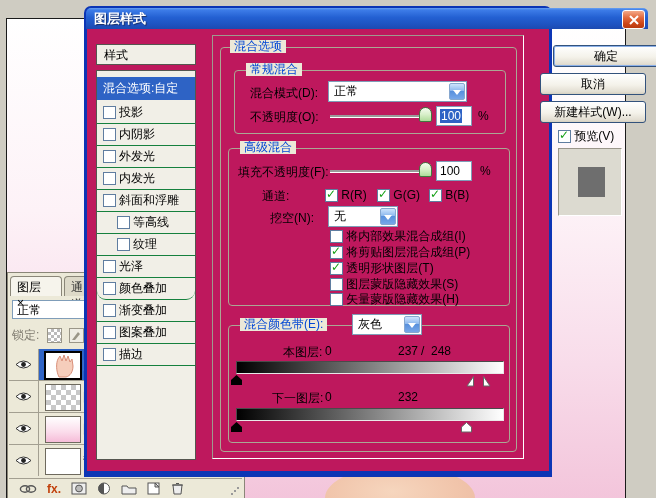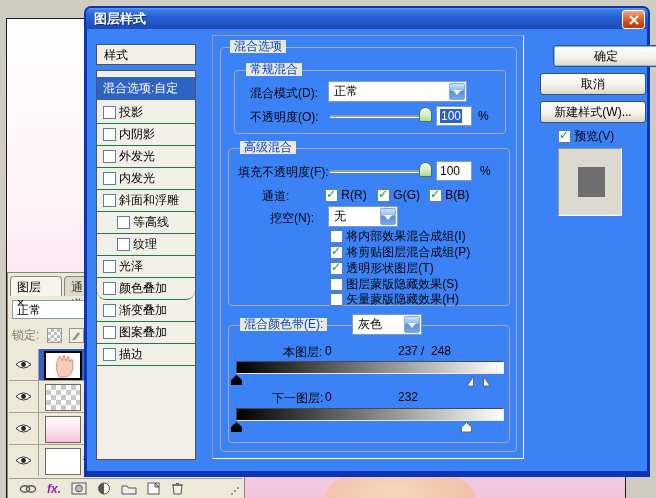--- a/index.html
+++ b/index.html
@@ -31,21 +31,21 @@
   .thumb.pinkgrad{background:linear-gradient(180deg,#ffffff 0%,#fbdceb 60%,#f6bcd8 100%);}
   .lrow .rowlabel{position:absolute;left:74px;top:8px;width:12px;overflow:hidden;white-space:nowrap;}
   #pal-bottom{position:absolute;left:1px;bottom:1px;width:233px;height:20px;border-top:1px solid #a39f91;
               background:#ece9d8;display:flex;align-items:center;gap:10px;padding-left:10px;box-sizing:border-box;}
   #pal-bottom svg{display:block;}
   .grip{position:absolute;right:2px;bottom:2px;width:10px;height:10px;
         background:radial-gradient(circle at 2px 8px,#999 1px,transparent 1.5px),
                    radial-gradient(circle at 5px 5px,#999 1px,transparent 1.5px),
                    radial-gradient(circle at 8px 2px,#999 1px,transparent 1.5px);}
   
-  #dialog{left:84px;top:6px;width:566px;height:471px;background:#3b82f6;
+  #dialog{left:84px;top:6px;width:468px;height:471px;background:#be185d;
           border:3px solid #0c35b5;border-bottom-width:6px;border-radius:7px 7px 0 0;box-sizing:border-box;}
   #titlebar{position:absolute;left:-1px;top:-1px;width:562px;height:21px;border-radius:5px 5px 0 0;
             background:linear-gradient(180deg,#68a0f0 0%,#3d7ce8 10%,#2360d2 45%,#1e52c0 80%,#1c4ab0 100%);
             display:flex;align-items:center;padding:0 4px;box-sizing:border-box;}
   #title-text{color:#fff;font-weight:bold;font-size:13px;text-shadow:1px 1px 1px #1a2f66;padding-left:4px;}
   #close-btn{position:absolute;right:3px;top:2px;width:21px;height:17px;border:1px solid #fff;border-radius:3px;
              background:linear-gradient(180deg,#f4a988 0%,#e1683c 40%,#cc4416 75%,#b83a10 100%);
              display:flex;align-items:center;justify-content:center;}
   
   #style-header{left:96px;top:44px;width:100px;height:21px;border:1px solid #55554f;background:#f1efe7;
@@ -151,21 +151,21 @@
     </div>
     <div class="thumb"></div>
     <div class="rowlabel">背</div>
   </div>
 
   <div id="pal-bottom">
     <svg width="18" height="12">
         <ellipse cx="6" cy="6" rx="4.6" ry="3.2" fill="none" stroke="#555" stroke-width="1.4"></ellipse>
         <ellipse cx="12" cy="6" rx="4.6" ry="3.2" fill="none" stroke="#555" stroke-width="1.4"></ellipse>
       </svg>
-    <span style="font-style:italic;color:#a21caf;font-weight:bold;">fx.</span>
+    <span style="color:#c2410c;font-weight:bold;">fx.</span>
     <svg width="16" height="13">
         <rect x="1" y="1" width="14" height="11" fill="#eee" stroke="#555"></rect>
         <circle cx="8" cy="6.5" r="3.4" fill="#bbb" stroke="#555"></circle>
       </svg>
     <svg width="14" height="13">
         <circle cx="7" cy="6.5" r="5.5" fill="#fff" stroke="#555"></circle>
         <path d="M7 1 A5.5 5.5 0 0 0 7 12 Z" fill="#555"></path>
       </svg>
     <svg width="16" height="12">
         <path d="M1 3 L6 3 L7.5 5 L15 5 L15 11 L1 11 Z" fill="#eee" stroke="#555"></path>

